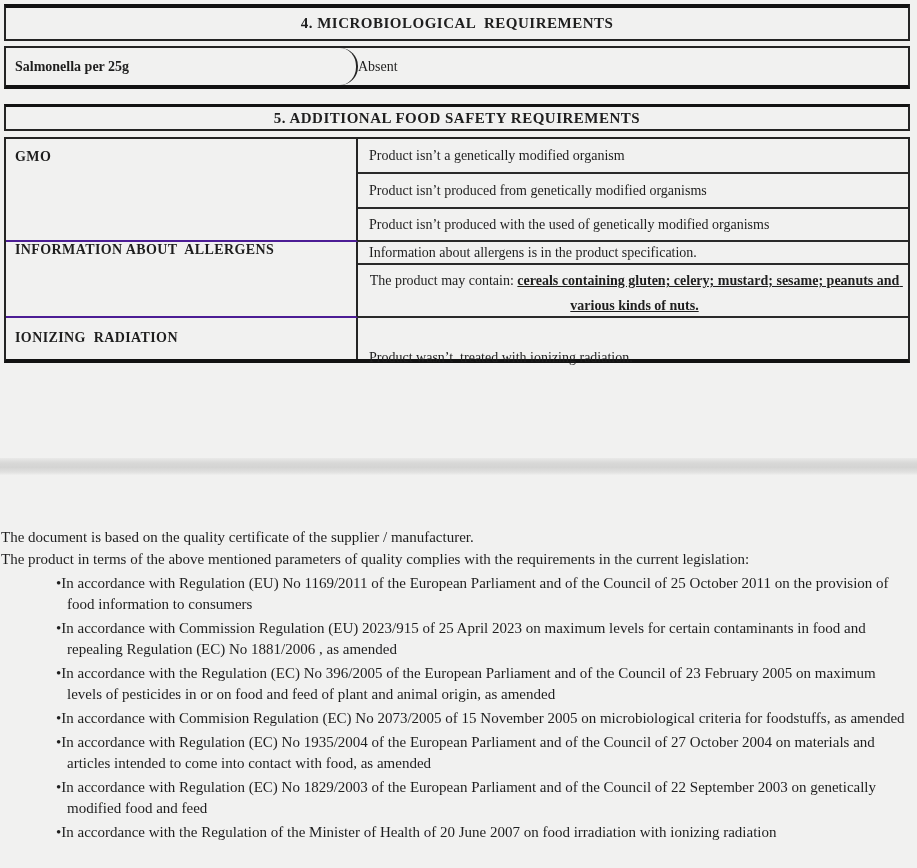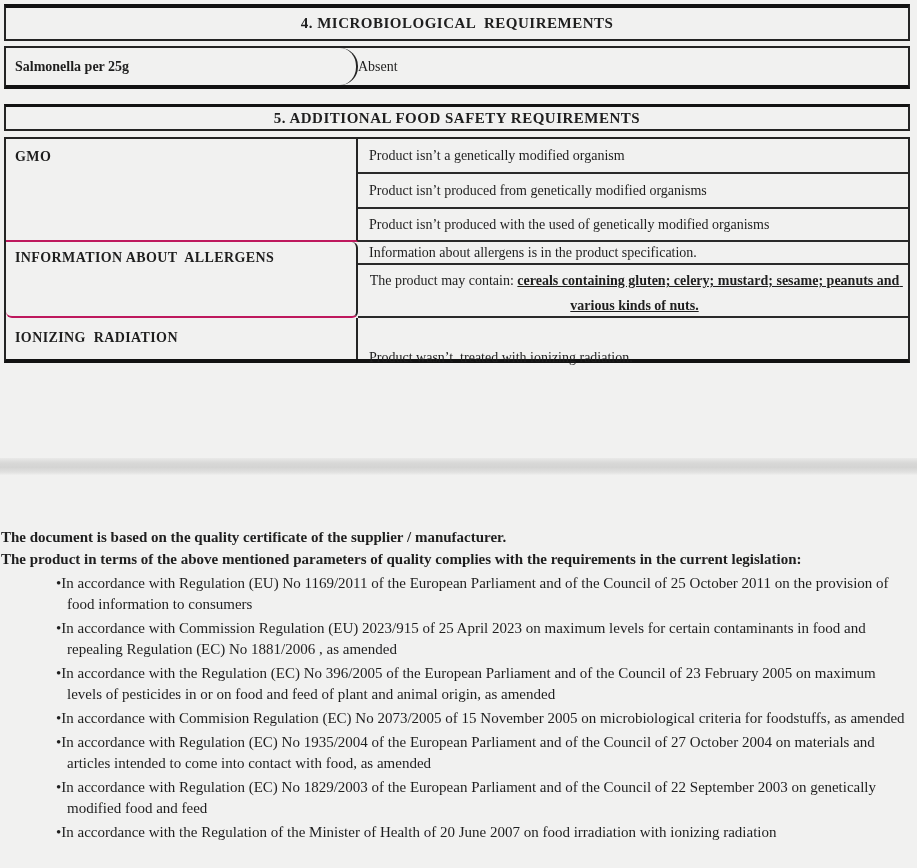--- a/index.html
+++ b/index.html
@@ -41,42 +41,42 @@
   }
   .rc{
     grid-column:2;
     display:flex;align-items:center;
     font-size:14px;
     padding:0 8px 0 11px;box-sizing:border-box;
     border-bottom:2px solid #2a2a2a;
     white-space:pre-wrap;
     text-align:center;
   }
-  .lc.gb{border-bottom:2px solid #be185d;}
+  .lc.gb{border-bottom:2px solid #4c1d95;}
   .rc.nb{border-bottom:none;}
   .rc.mline{display:block;line-height:25px;padding-top:3px;}
   .lc1{grid-row:1/4;}
-  .lc2{grid-row:4/6;padding-top:8px;border-radius:6px;}
+  .lc2{grid-row:4/6;padding-top:0;}
   .lc3{grid-row:6;padding-top:12px;}
   .r1{grid-row:1;} .r2{grid-row:2;} .r3{grid-row:3;}
   .r4{grid-row:4;} .r5{grid-row:5;} .r6{grid-row:6;margin-top:39px;}
   .t4cell{box-sizing:border-box;display:flex;align-items:center;font-size:14px;}
   .t4cell.param{border-right:2px solid #242424;font-weight:bold;padding-left:9px;border-radius:18px;}
   .t4cell.val{}
   .hl{font-weight:bold;text-decoration:underline;}
 
   
   #page-break-band{
     position:absolute;left:0;top:458px;width:917px;height:17px;
     background:linear-gradient(180deg,#e9e9e8 0%,#d8d8d7 30%,#d4d4d3 55%,#e2e2e1 85%,#efefee 100%);
   }
 
   
   #legal{position:absolute;left:1px;top:526px;width:908px;font-size:15px;}
-  .intro-line{font-weight:bold;line-height:22px;white-space:pre-wrap;}
+  .intro-line{font-weight:normal;line-height:22px;white-space:pre-wrap;}
   #legal ul{list-style:none;margin:3px 0 0 0;padding:0;}
   #legal li{
     padding-left:66px;text-indent:-11px;
     line-height:21px;margin-bottom:3px;white-space:pre-wrap;
   }
   #legal li::before{content:"\2022 ";}
 </style>
 </head>
 <body>
 

